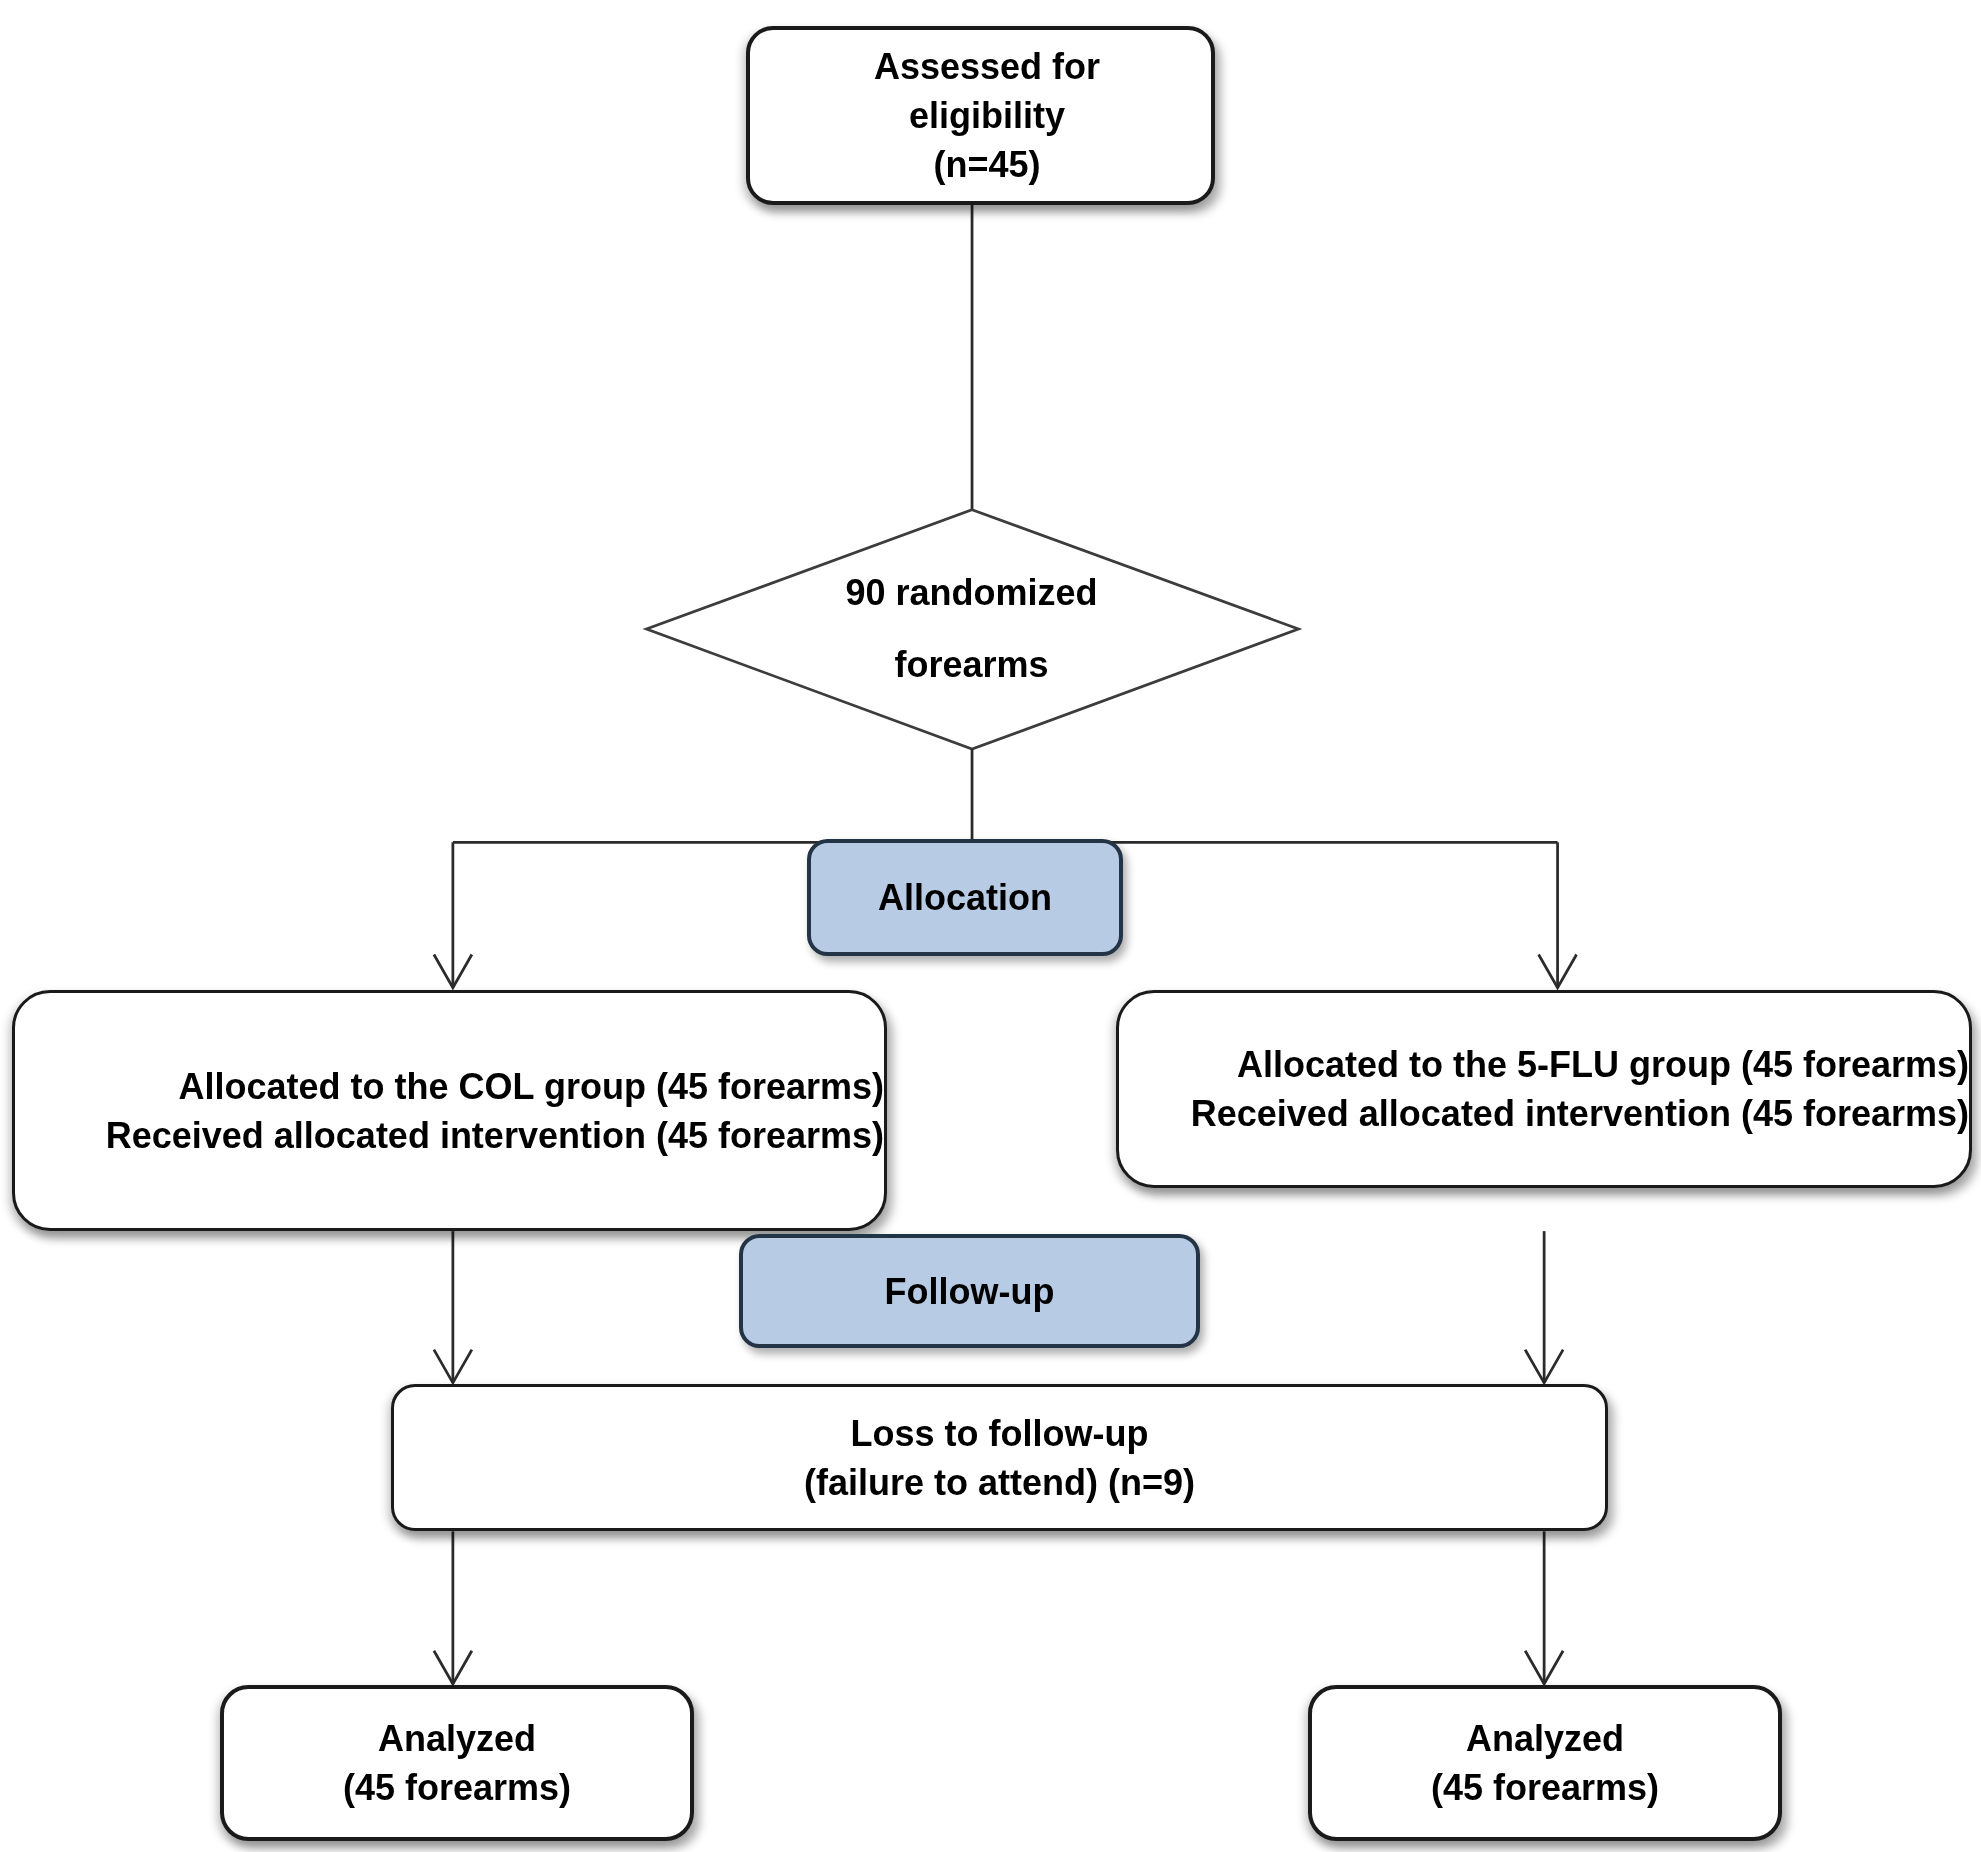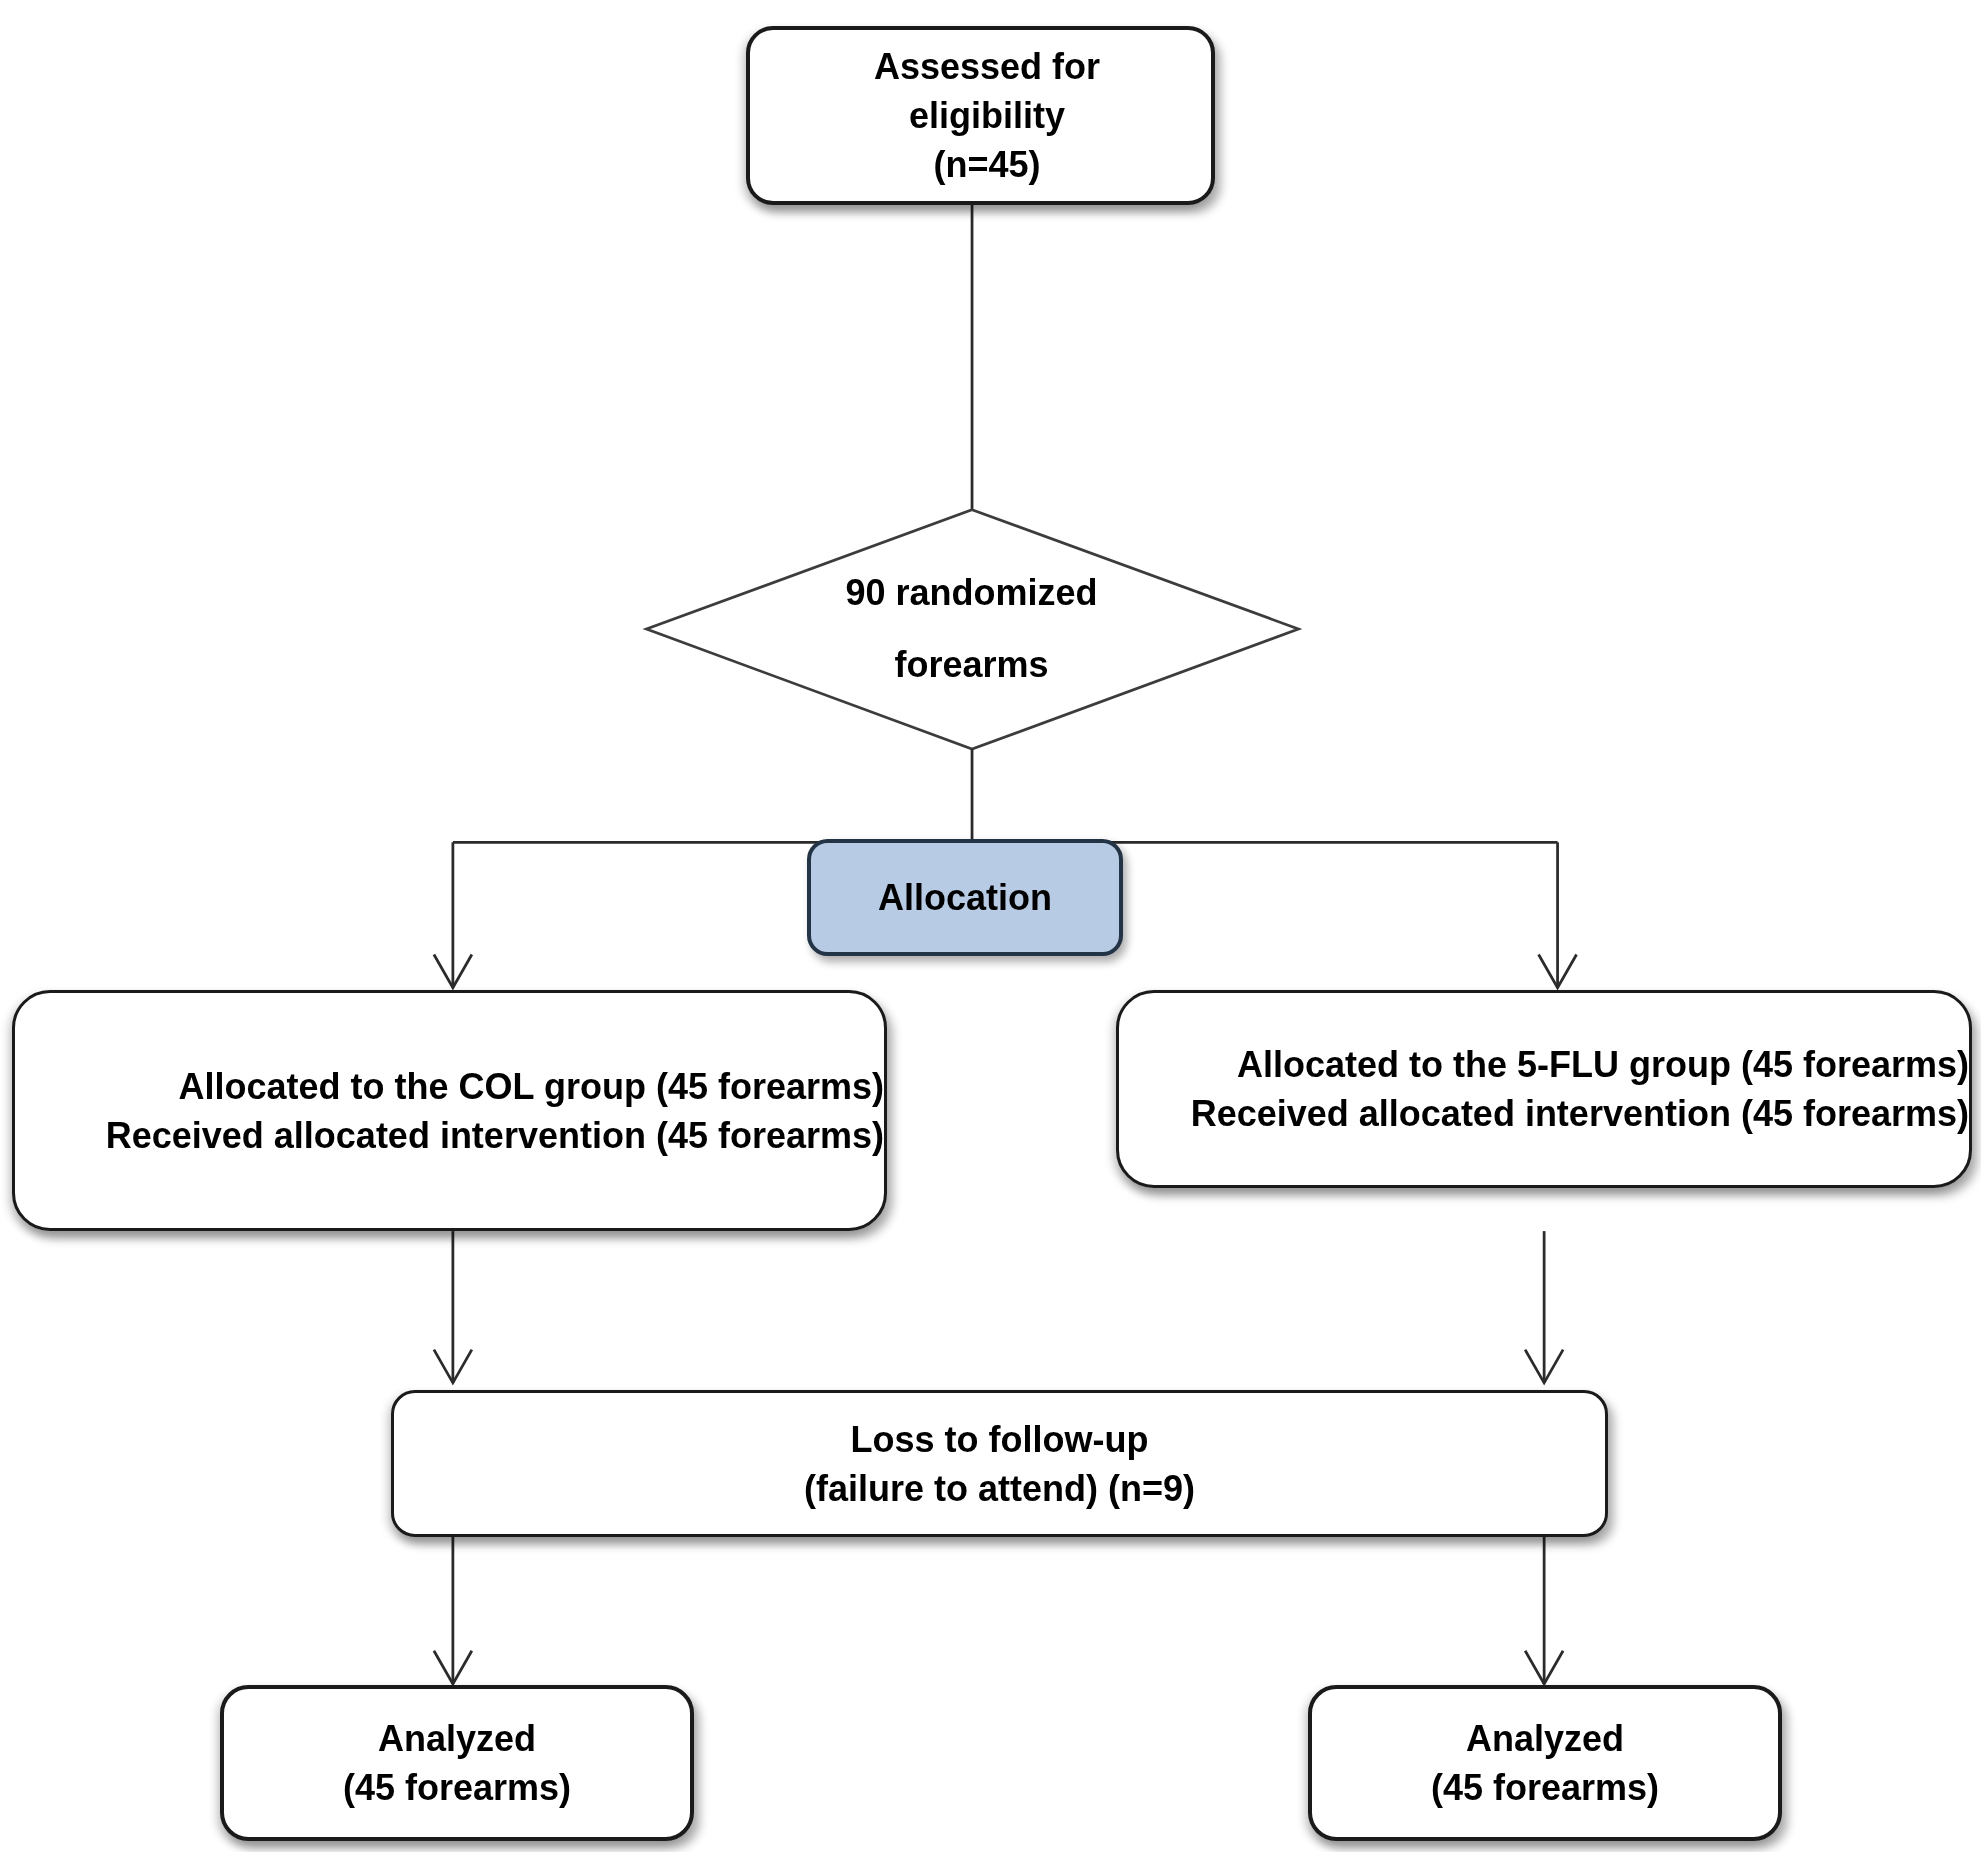--- a/index.html
+++ b/index.html
@@ -48,21 +48,21 @@
     text-align: left;
   }
 
   
   #assessed-box   { left: 746px;  top: 26px;   width: 469px;  height: 179px; border-radius: 27px; border-width: 4.7px; padding-left: 13px; }
   #randomized-text{ left: 711px;  top: 573px;  width: 521px;  height: 111px; background: transparent; gap: 23px; }
   #allocation-box { left: 807px; top: 839px; width: 316px;  height: 117px; border-radius: 20.5px; }
   #col-group-box  { left: 12px;   top: 990px; width: 875px; height: 241px; border-radius: 38px; padding-left: 24px; }
   #flu-group-box  { left: 1116px; top: 990px; width: 856px; height: 198px; border-radius: 38px; padding-left: 25px; }
   #followup-box   { left: 739px;  top: 1234px; width: 461px;  height: 114px; border-radius: 20.5px; }
-  #loss-box       { left: 391px;  top: 1384px; width: 1217px; height: 147px; border-radius: 24px; margin-top: 6px; }
+  #loss-box       { left: 391px;  top: 1384px; width: 1217px; height: 147px; border-radius: 24px; }
   #analysis-box   { left: 739px;  top: 1572px; width: 470px;  height: 115px; border-radius: 20.5px; }
   #analyzed-left-box  { left: 220px;  top: 1685px; width: 474px; height: 156px; border-radius: 28.4px; border-width: 4px; }
   #analyzed-right-box { left: 1308px; top: 1685px; width: 474px; height: 156px; border-radius: 28.4px; border-width: 4px; }
 
   .stroke {
     stroke: var(--line, #2b2b2b);
     stroke-width: 3.5;
     fill: none;
   }
   .diamond {
@@ -123,20 +123,23 @@
   <div id="col-group-box" class="node white-box left-text">
     <div>Allocated to the COL group (45 forearms)</div>
     <div>Received allocated intervention (45 forearms)</div>
   </div>
 
   <div id="flu-group-box" class="node white-box left-text">
     <div>Allocated to the 5-FLU group (45 forearms)</div>
     <div>Received allocated intervention (45 forearms)</div>
   </div>
 
+  <div id="followup-box" class="node phase-box">
+    <div>Follow-up</div>
+  </div>
 
   <div id="loss-box" class="node white-box">
     <div>Loss to follow-up</div>
     <div>(failure to attend) (n=9)</div>
   </div>
 
 
   <div id="analyzed-left-box" class="node white-box">
     <div>Analyzed</div>
     <div>(45 forearms)</div>

